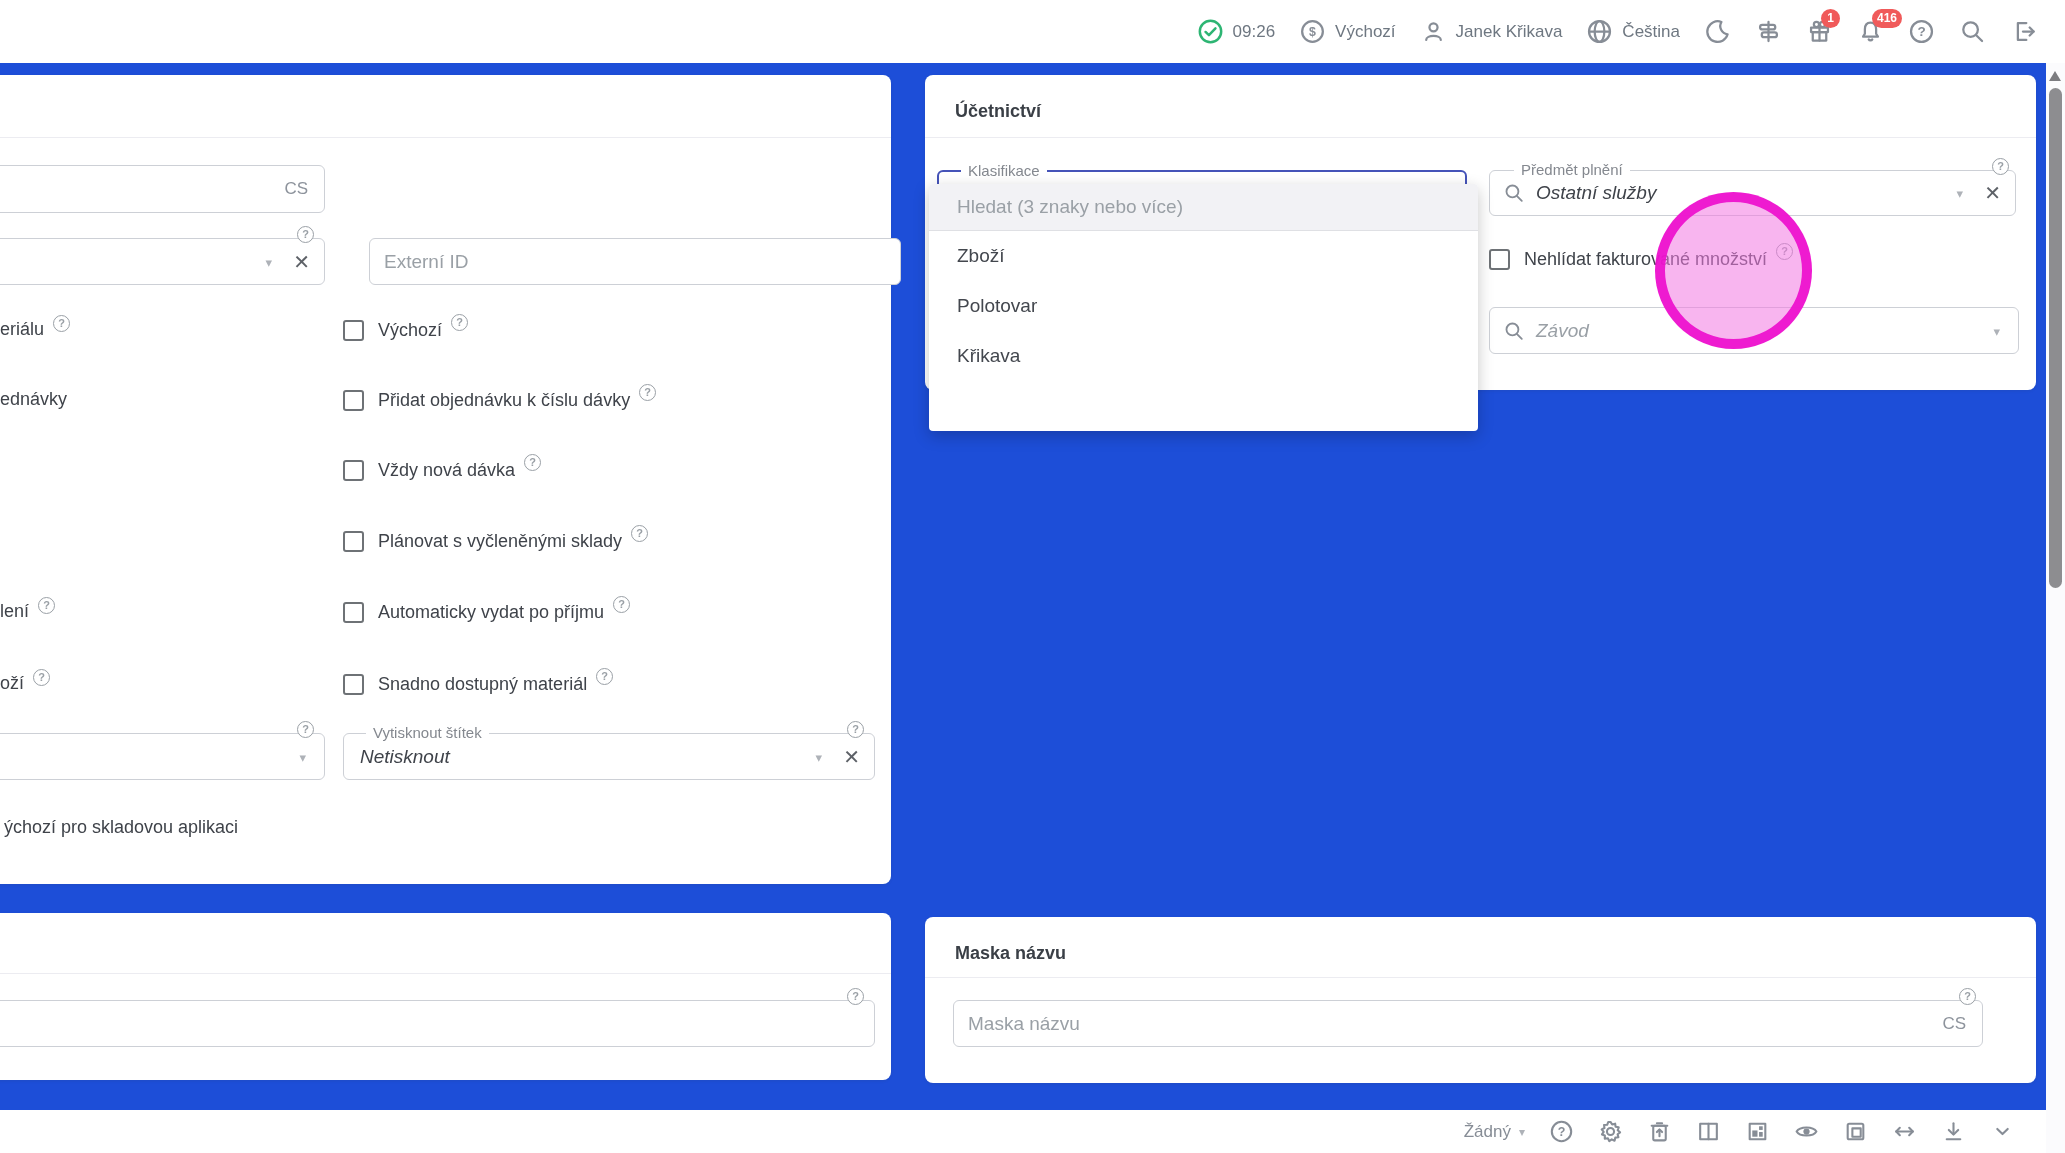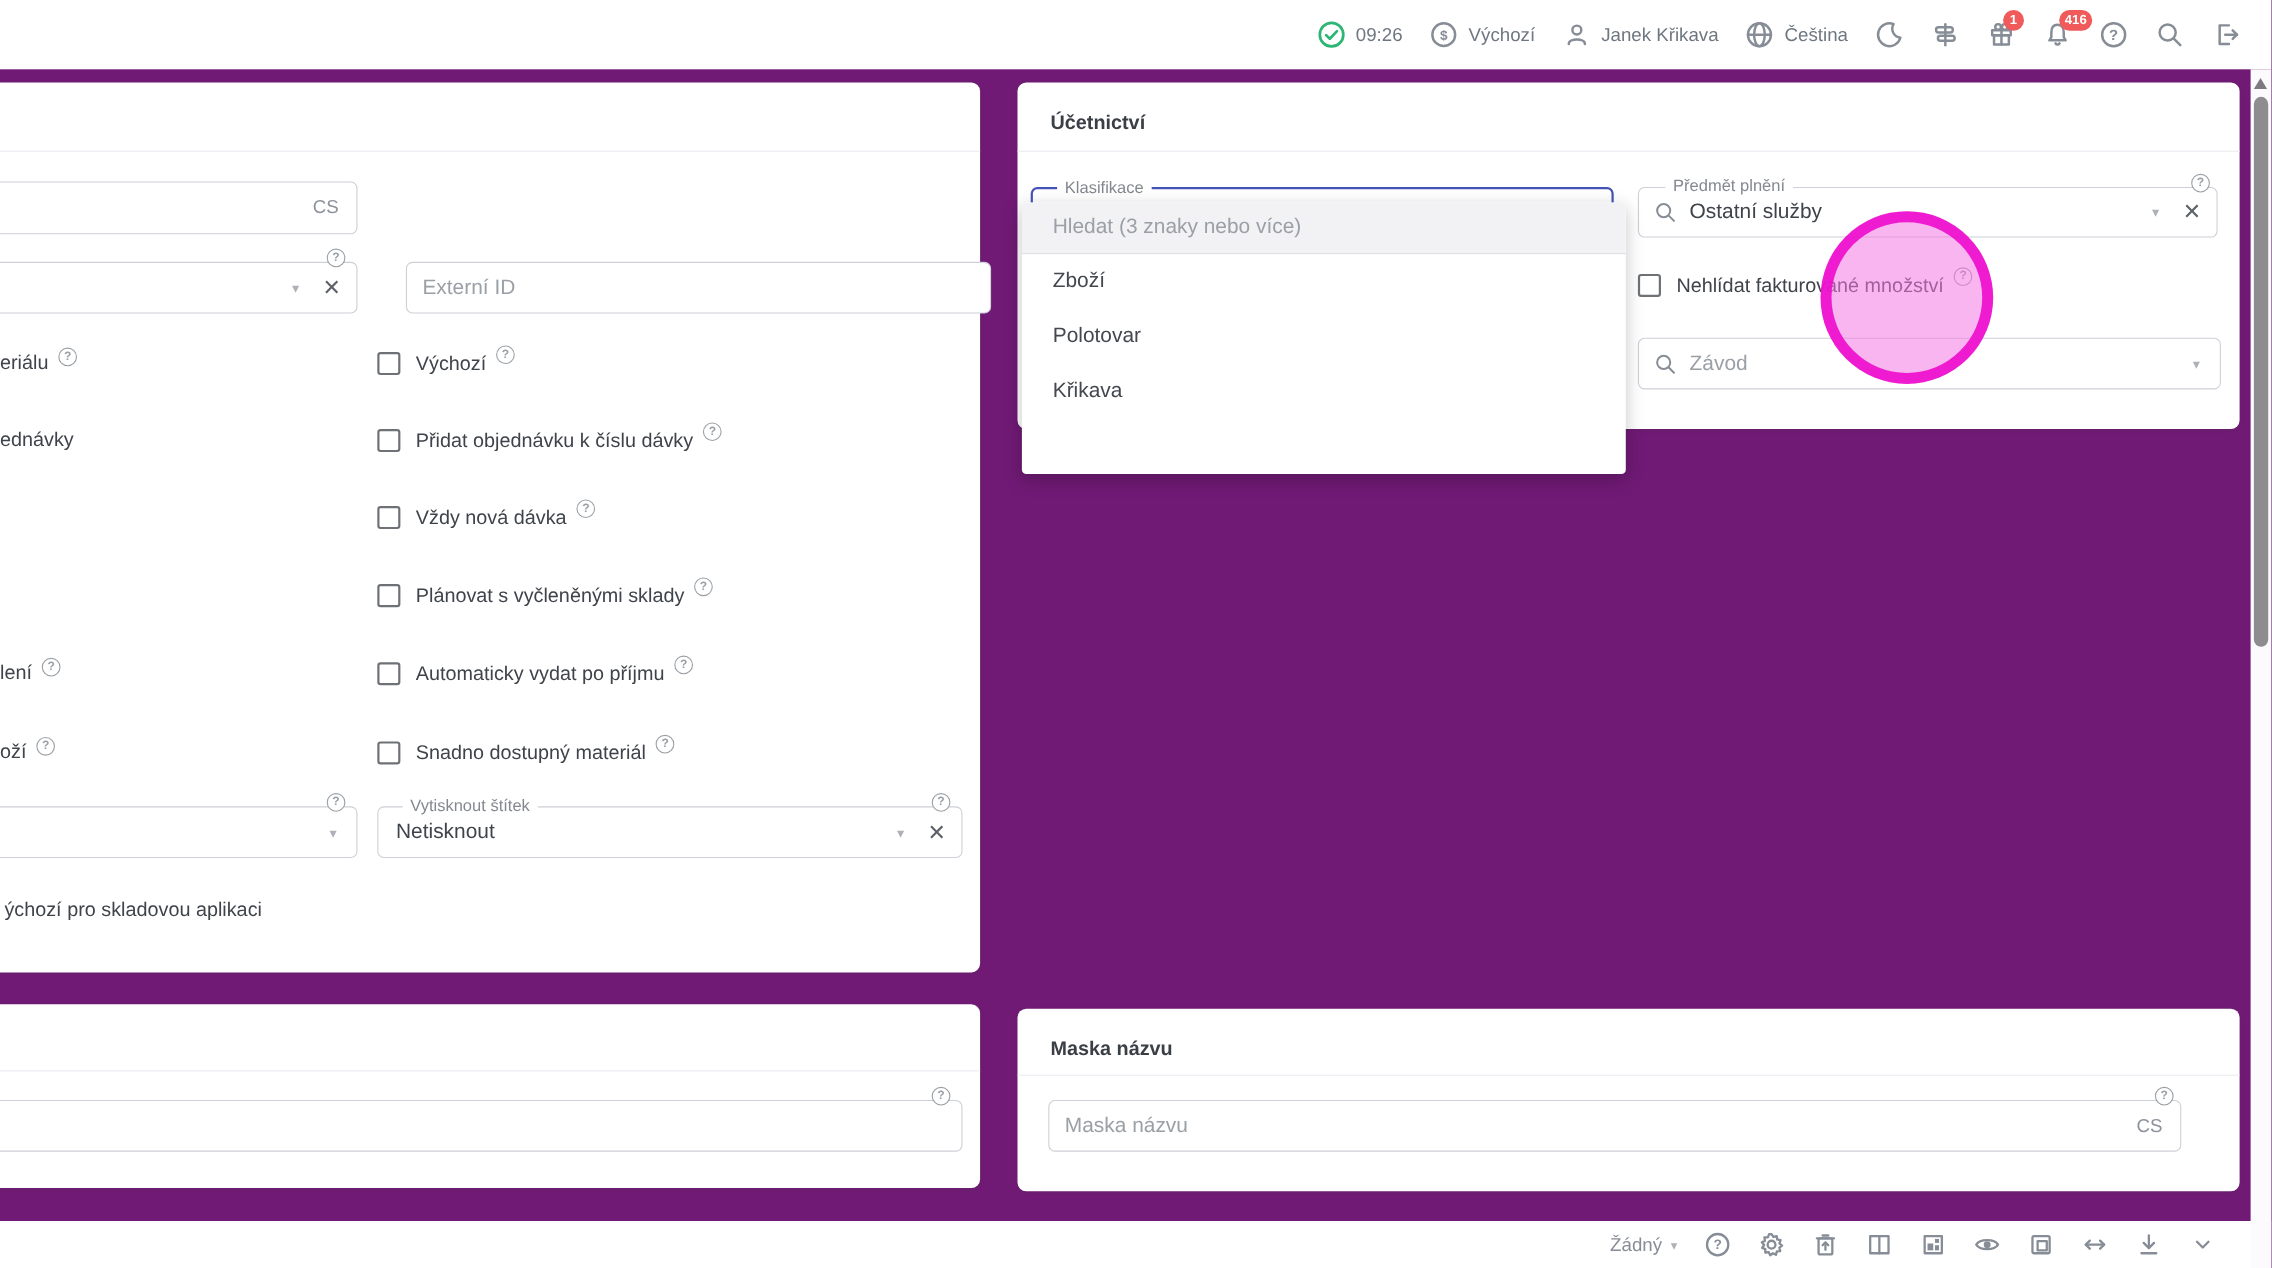--- a/index.html
+++ b/index.html
@@ -1,37 +1,37 @@
 <!DOCTYPE html>
 <html><head>
 <meta charset="utf-8">
 <style>
   * { box-sizing: border-box; margin: 0; padding: 0; }
   html,body { width: 2065px; height: 1153px; }
   body { font-family: "Liberation Sans", sans-serif; background: #e9e9f2; }
-  #screen { position: relative; width: 2065px; height: 1153px; overflow: hidden; background: #701a75; }
+  #screen { position: relative; width: 2065px; height: 1153px; overflow: hidden; background: #1d4ed8; }
 
   
   .topbar { position: absolute; left:0; top:0; width:2065px; height:63px; background:#ffffff; z-index:10;
             display:flex; align-items:center; justify-content:flex-end; padding-right:28px; }
   .topbar .item { display:flex; align-items:center; margin-left:24px; color:#6e7781; font-size:17px; white-space:nowrap; }
   .topbar .item .txt { margin-left:9px; }
   .ticon { width:27px; height:27px; display:block; }
   .badge-wrap { position:relative; }
   .badge { position:absolute; top:-9px; left:15px; background:#f05a5a; color:#fff; font-size:12px; font-weight:bold;
            border-radius:10px; min-width:19px; height:19px; line-height:19px; text-align:center; padding:0 5px; }
 
   
   .card { position:absolute; background:#fff; border-radius:8px; box-shadow:0 1px 3px rgba(60,64,67,.12); }
   .card-divider { position:absolute; left:0; right:0; height:1px; background:#ececf1; }
   .card-title { position:absolute; left:30px; top:26px; font-size:18px; font-weight:bold; color:#3a3f46; }
 
   
   .field { position:absolute; border:1px solid #cdd0d6; border-radius:6px; background:#fff; }
-  .field .value { position:absolute; left:16px; top:50%; transform:translateY(-50%); font-size:19px; color:#3f434a; }
+  .field .value { position:absolute; left:16px; top:50%; transform:translateY(-50%); font-size:19px; color:#3f434a;font-style:italic; }
   .field .value.with-icon { left:46px; }
   .field .ph { color:#9aa0a6; }
   .field input { position:absolute; left:14px; right:80px; top:0; bottom:0; border:none; outline:none; background:transparent;
                  font-family:inherit; font-size:19px; color:#3f434a; }
   .field input::placeholder { color:#9aa0a6; opacity:1; }
   .notch-label { position:absolute; top:-10px; left:22px; background:#fff; padding:0 7px; font-size:15px; color:#84888f; line-height:18px; }
   .caret { position:absolute; right:18px; top:50%; transform:translateY(-50%); font-size:13px; color:#aeb2b8; }
   .caret.shift { right:52px; }
   .clear-x { position:absolute; right:14px; top:50%; transform:translateY(-50%); font-size:20px; color:#5d6167; cursor:pointer; }
   .qmark { display:inline-block; width:17px; height:17px; border:1.5px solid #9aa0a6; border-radius:50%; color:#9aa0a6;

